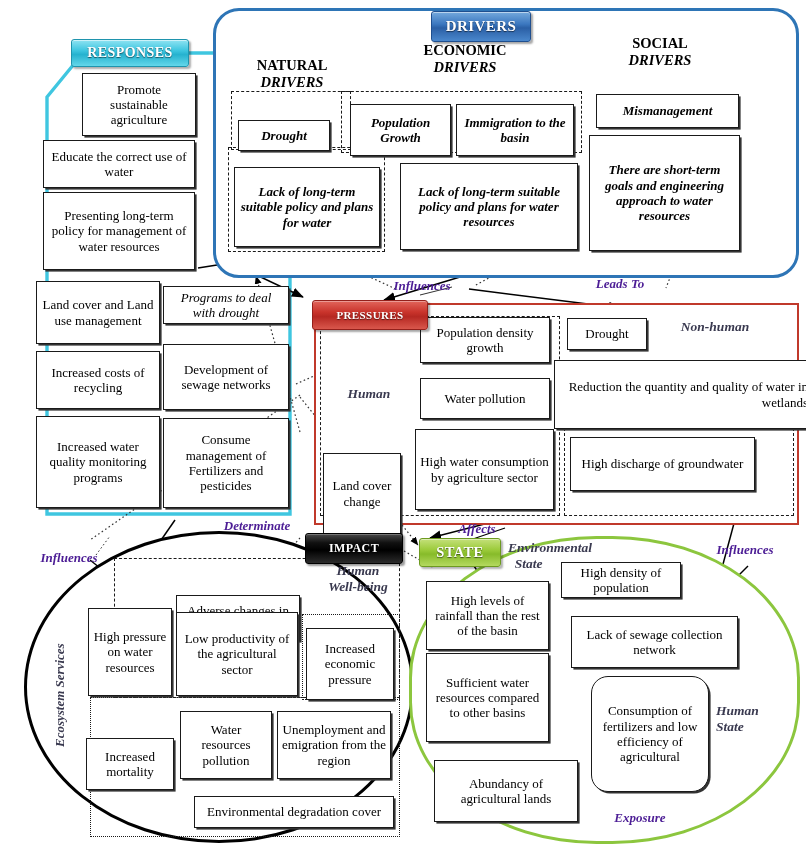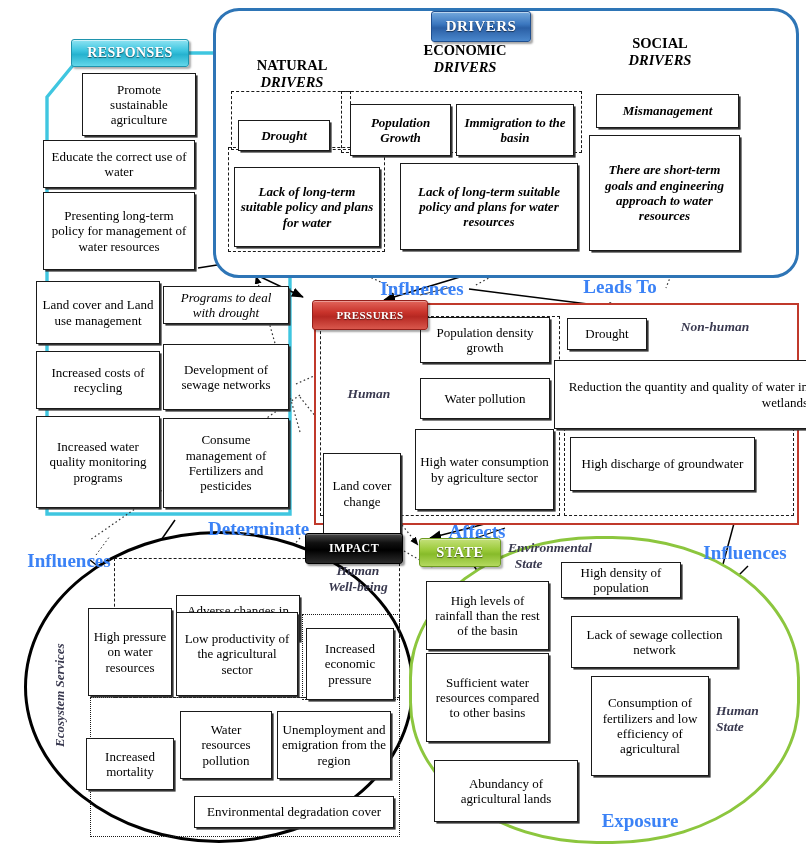--- a/index.html
+++ b/index.html
@@ -93,21 +93,21 @@
   .gf-dotted  { border:1.6px dotted #1a1a1a; }
 
   
   .lbl {
     position:absolute; font-family:"Liberation Serif", serif;
     text-align:center; z-index:30; line-height:1.2;
   }
   .lbl-cat   { font-weight:bold; font-size:14.5px; color:#000; }
   .lbl-cat i { font-style:italic; display:block; }
   .lbl-sub   { font-weight:bold; font-style:italic; font-size:13.5px; color:#3a3a50; }
-  .lbl-rel   { font-weight:bold; font-size:19px; color:#3b82f6; }
+  .lbl-rel   { font-weight:bold; font-style:italic; font-size:13px; color:#4c1d95; }
   .lbl-vert  {
     font-weight:bold; font-style:italic; font-size:13px; color:#3a3a50;
     writing-mode:vertical-rl; transform:rotate(180deg); white-space:nowrap;
   }
 </style>
 </head>
 <body>
 
 <div id="canvas">
 
@@ -336,21 +336,21 @@
   </div>
   <div class="node n-serif" style="left:434px; top:760px; width:144px; height:62px;">
     <span>Abundancy of agricultural lands</span>
   </div>
   <div class="node n-serif" style="left:561px; top:562px; width:120px; height:36px;">
     <span>High density of population</span>
   </div>
   <div class="node n-serif" style="left:571px; top:616px; width:167px; height:52px;">
     <span>Lack of sewage collection network</span>
   </div>
-  <div class="node n-serif" style="left:591px; top:676px; width:118px; height:100px;">
+  <div class="node n-serif" style="left:591px; top:676px; width:118px; height:116px;border-radius:17px;">
     <span>Consumption of fertilizers and low efficiency of agricultural</span>
   </div>
 
   <div class="lbl lbl-rel" style="left:378px; top:278px; width:88px;">Influences</div>
   <div class="lbl lbl-rel" style="left:580px; top:276px; width:80px;">Leads To</div>
   <div class="lbl lbl-rel" style="left:208px; top:518px; width:98px;">Determinate</div>
   <div class="lbl lbl-rel" style="left:442px; top:521px; width:70px;">Affects</div>
   <div class="lbl lbl-rel" style="left:26px; top:550px; width:86px;">Influences</div>
   <div class="lbl lbl-rel" style="left:700px; top:542px; width:90px;">Influences</div>
   <div class="lbl lbl-rel" style="left:600px; top:810px; width:80px;">Exposure</div>

